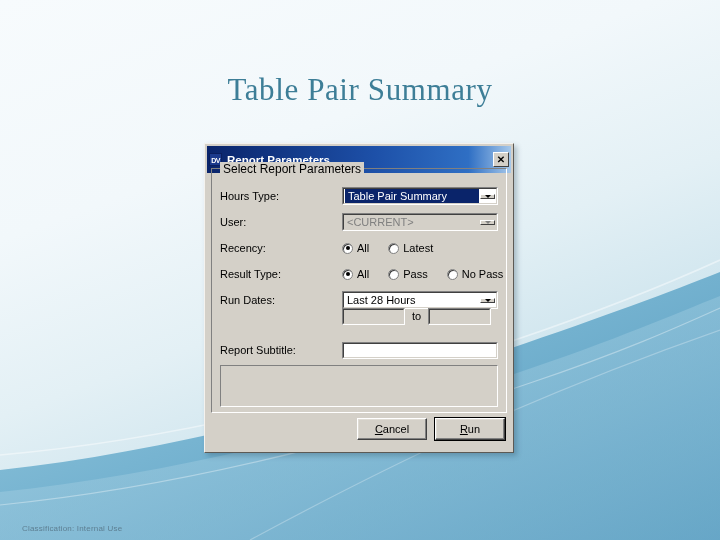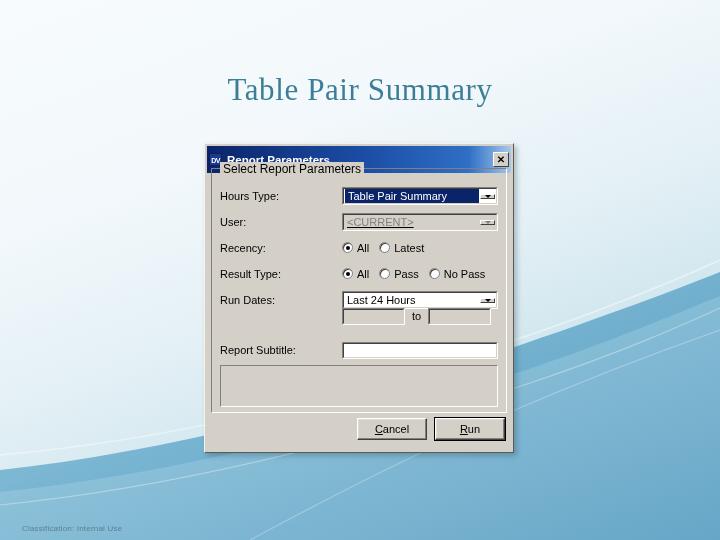--- a/index.html
+++ b/index.html
@@ -230,42 +230,42 @@
   }
   #report-type-combo .combo-text {
     background: #0a246a;
     color: #ffffff;
     height: 14px;
     margin: 1px 0 1px 1px;
   }
   
   #user-combo .combo-body {
     background: #d4d0c8;
-    text-decoration: underline;
   }
   #user-combo .combo-text {
     color: #808080;
   }
   #run-dates-combo .combo-body {
     background: #ffffff;
   }
   #run-dates-combo .combo-text {
     color: #000000;
   }
 
   
   .radio-group {
     display: flex;
     align-items: center;
     gap: 3px;
     font-size: 11px;
   }
   .radio-item {
     display: flex;
-    margin-right: 7px;
+    align-items: center;
+    margin-right: 16px;
     white-space: nowrap;
   }
   .radio-mark {
     width: 11px;
     height: 11px;
     border-radius: 50%;
     background: #ffffff;
     border: 1px solid #808080;
     box-shadow: inset 1px 1px 0 #404040, inset -1px -1px 0 #ffffff;
     margin-right: 4px;
@@ -463,21 +463,21 @@
             </div>
           </div>
         </div>
       </div>
 
       <div class="row" style="top:122px;">
         <div class="row-label">Run Dates:</div>
         <div class="row-field">
           <div id="run-dates-combo" class="combo sunken" style="width:100%;">
             <div class="sunken-inner combo-body">
-              <div class="combo-text">Last 24 Hours</div>
+              <div class="combo-text">Last 28 Hours</div>
               <div class="combo-arrow">
                 <span class="arrow-glyph"></span>
               </div>
             </div>
           </div>
         </div>
       </div>
 
       <div class="row" style="top:138px;">
         <div class="row-label"></div>

